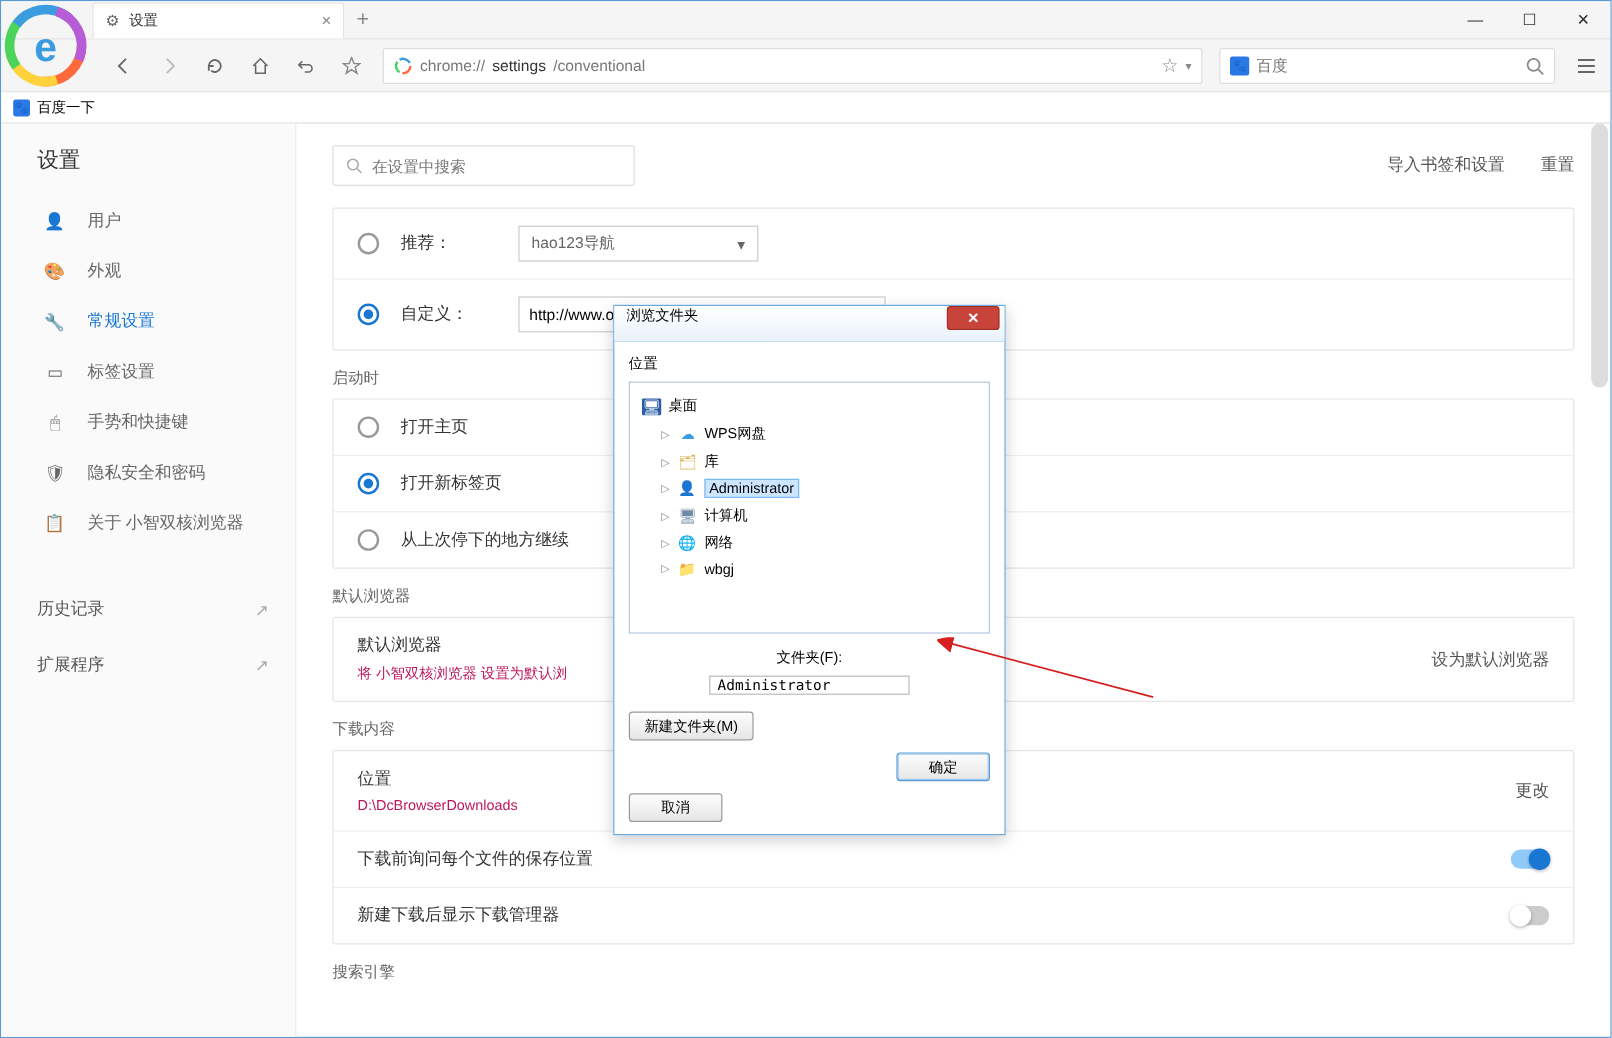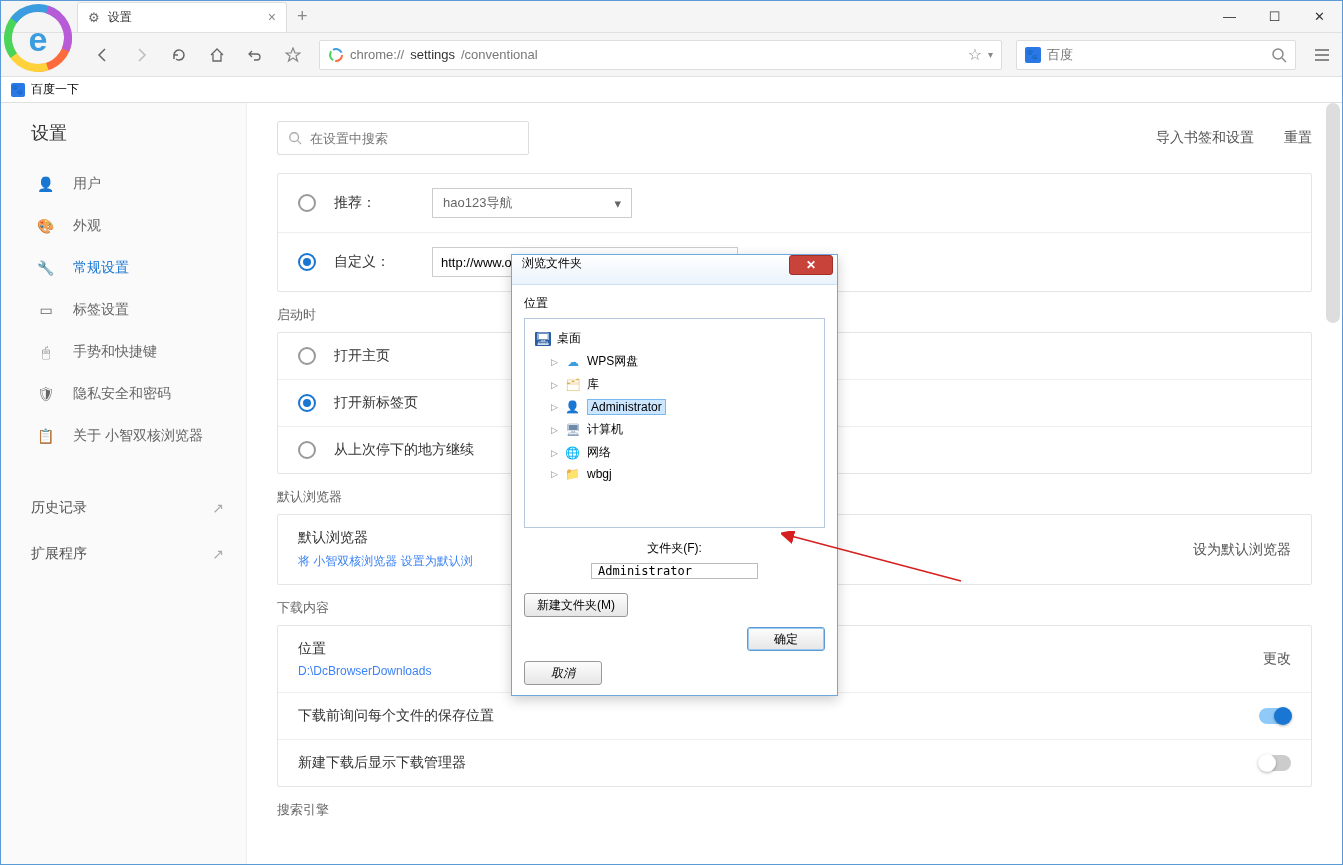--- a/index.html
+++ b/index.html
@@ -56,21 +56,21 @@
 .row:first-child { border-top: none; }
 .radio { width: 18px; height: 18px; border: 2px solid #999; border-radius: 50%; display: flex; align-items: center; justify-content: center; }
 .radio.checked { border-color: #1976d2; }
 .radio.checked::after { content: ''; width: 8px; height: 8px; background: #1976d2; border-radius: 50%; }
 .row-label { width: 80px; }
 .select-box { width: 200px; height: 30px; border: 1px solid #ccc; display: flex; align-items: center; padding: 0 10px; font-size: 13px; color: #666; justify-content: space-between; }
 .text-input { width: 306px; height: 30px; border: 1px solid #ccc; padding: 0 8px; font-size: 13px; }
 
 .two-col { display: flex; align-items: center; justify-content: space-between; }
 .action-btn { font-size: 14px; color: #555; cursor: pointer; }
-.subtext { font-size: 12px; color: #3b82f6; margin-top: 6px; text-align: right; }
+.subtext { font-size: 12px; color: #be185d; margin-top: 6px; text-align: right; }
 
 .toggle { width: 32px; height: 16px; background: #ccc; border-radius: 8px; position: relative; }
 .toggle::after { content: ''; position: absolute; width: 18px; height: 18px; background: #fff; border-radius: 50%; top: -1px; left: -1px; box-shadow: 0 1px 3px rgba(0,0,0,0.3); }
 .toggle.on { background: #90caf9; }
 .toggle.on::after { left: auto; right: -1px; background: #1976d2; }
 
 
 .scroll-tick { position: absolute; right: 2px; top: 102px; width: 14px; height: 220px; background: #ddd; border-radius: 7px; }
 
 
@@ -86,21 +86,21 @@
 .tree-item .ticon { width: 16px; height: 14px; display: flex; align-items: center; justify-content: center; font-size: 12px; }
 .tree-root { background: #2b5fa4; color: #fff; padding: 1px 4px; border-radius: 1px; font-size: 11px; }
 .tree-item.child { padding-left: 18px; }
 .tree-item.selected span.tlabel { background: #cde6ff; border: 1px solid #7ab8f0; padding: 0 3px; }
 .folder-row { display: flex; align-items: center; gap: 6px; margin-top: 12px; font-size: 12px; flex-direction: column; }
 .folder-row input { flex: 1; border: 1px solid #bbb; height: 22px; padding: 0 6px; font-family: monospace; font-size: 12px; }
 .dialog-buttons { display: flex; gap: 10px; margin-top: 14px; flex-direction: column; }
 .dlg-btn { height: 24px; border: 1px solid #999; background: linear-gradient(#fdfdfd,#e6e6e6); border-radius: 3px; font-size: 12px; cursor: pointer; display: flex; align-items: center; justify-content: center; }
 .dlg-btn.newf { width: 104px; }
 .dlg-btn.ok { width: 78px; border-color: #5b9bd5; box-shadow: 0 0 0 1px #9ecaf0 inset; margin-left: auto; font-family: Liberation Mono, monospace; }
-.dlg-btn.cancel { width: 78px; font-style: italic; }
+.dlg-btn.cancel { width: 78px; }
 
 
 .arrow-svg { position: absolute; left: 780px; top: 530px; pointer-events: none; }
 
 .cloud-icon{color:#3b9de0}
 .lib-icon{color:#e0b050}
 .user-icon{color:#4a90d9}
 .comp-icon{color:#6e8aa8}
 .net-icon{color:#4faad1}
 .fold-icon{color:#f0c96e}

